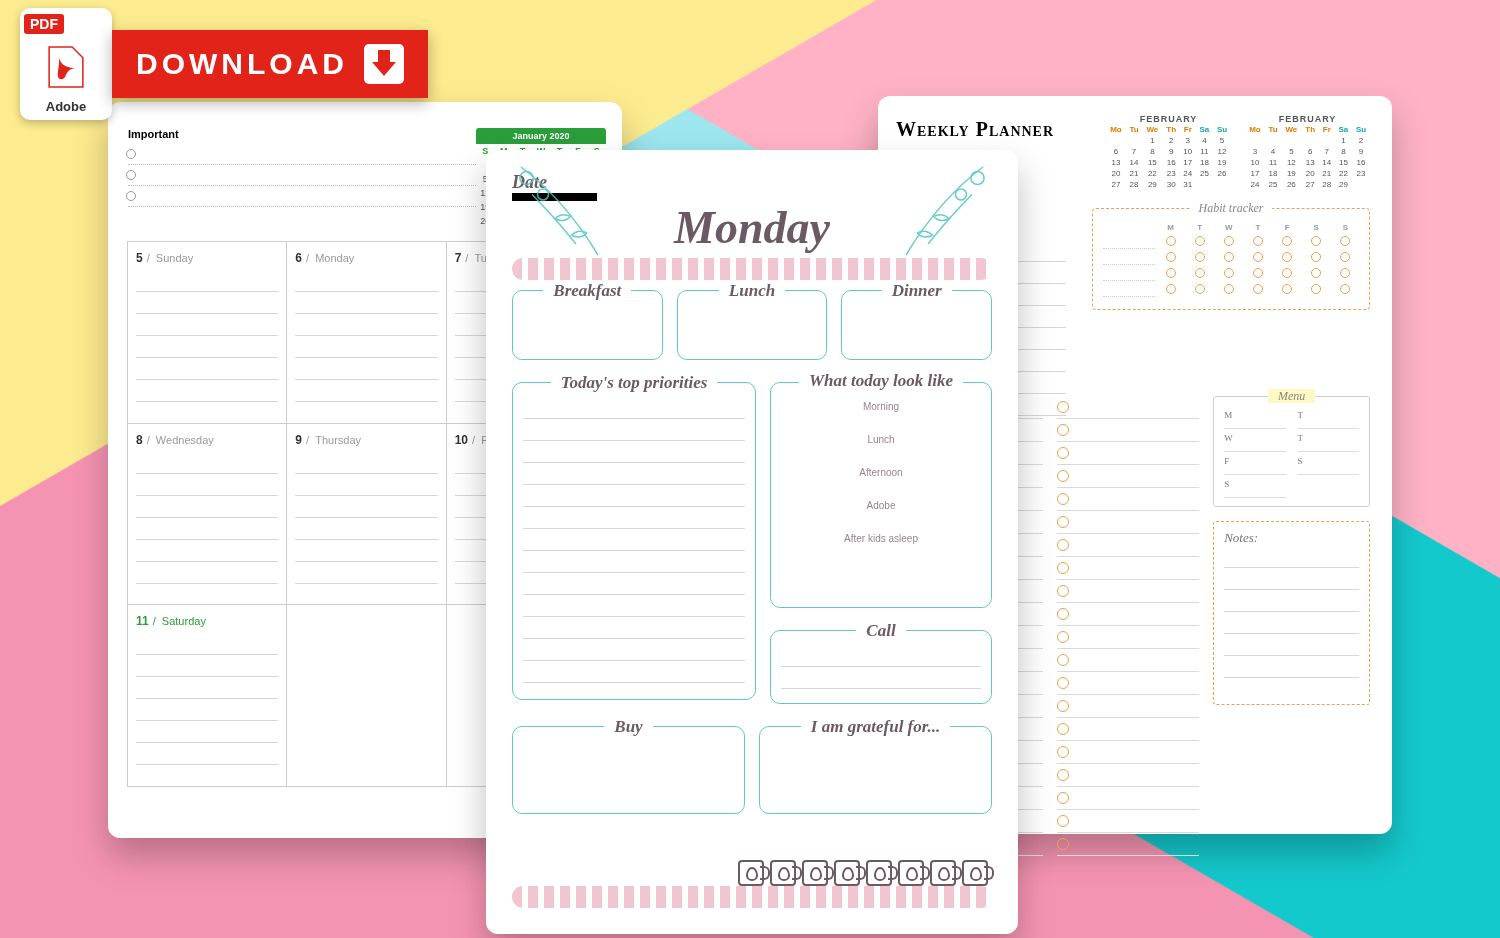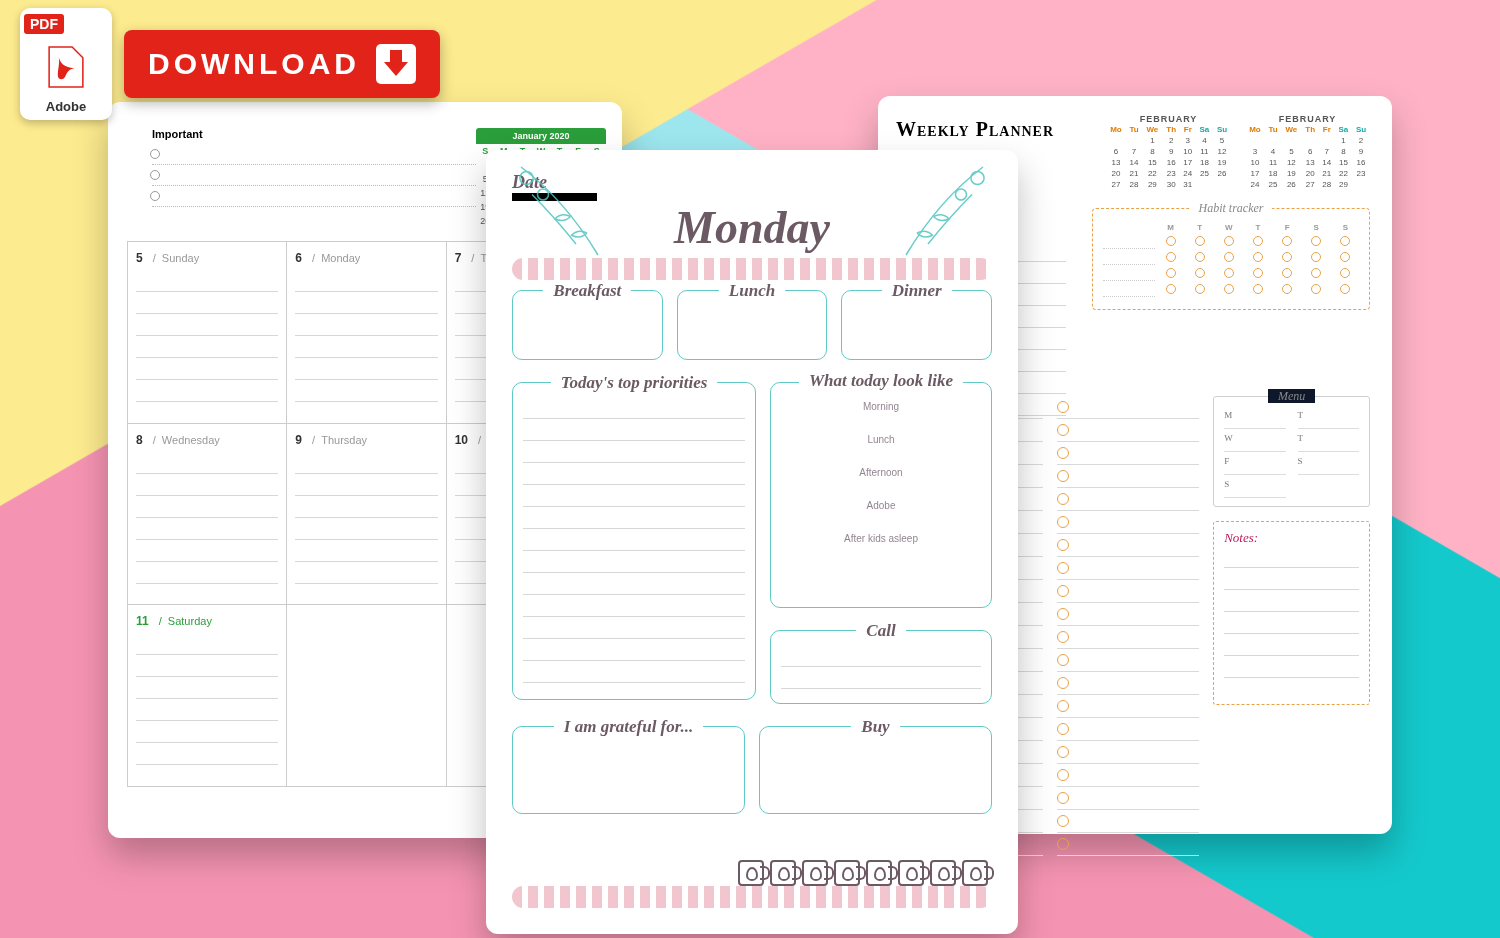--- a/index.html
+++ b/index.html
@@ -12,33 +12,33 @@
       linear-gradient(0deg,#9de6ee,#9de6ee);
   }
 
   
   .sheet{position:absolute;background:#fff;border-radius:12px;box-shadow:0 18px 35px rgba(0,0,0,.25);}
   .lines{background-image:repeating-linear-gradient(to bottom,transparent 0 21px,#d7d7d7 21px 22px);}
 
   
   #left{left:108px;top:102px;width:478px;height:690px;padding:26px 16px 20px 20px;}
   #left .top{display:flex;align-items:flex-start;}
-  #left .imp{flex:1;font:600 11px Arial;color:#000;margin-left:24px;}
+  #left .imp{flex:1;font:600 11px Arial;color:#000;}
   #left .imp ul{list-style:none;margin:4px 0 0 0;padding:0;}
   #left .imp li{height:20px;border-bottom:1px dotted #bbb;position:relative;}
   #left .imp li::before{content:"";position:absolute;left:-2px;top:5px;width:8px;height:8px;border:1px solid #999;border-radius:50%;}
   #left .minical{width:130px;font:9px Arial;color:#555;}
   #left .minical .hd{background:#2a9e3a;color:#fff;text-align:center;padding:3px 0;font-weight:600;border-radius:3px 3px 0 0;}
   #left .minical table{border-collapse:collapse;width:100%;}
   #left .minical th{color:#2a9e3a;font-weight:700;padding:2px;}
   #left .minical td{text-align:center;padding:2px;}
   #left .grid{margin-top:14px;display:grid;grid-template-columns:repeat(3,1fr);height:545px;}
   #left .cell{border:1px solid #ccc;margin:-1px 0 0 -1px;padding:6px 8px;}
   #left .cell .num{font:700 12px Arial;color:#333;}
-  #left .cell .dn{font:11px Arial;color:#999;margin-left:10px;}
+  #left .cell .dn{font:11px Arial;color:#999;margin-left:4px;}
   #left .cell.sat .num,#left .cell.sat .dn{color:#2a9e3a;}
   #left .cell .body{height:calc(100% - 18px);margin-top:4px;}
   
   #right{right:108px;top:96px;width:478px;height:690px;padding:22px 18px 26px;}
   #right .ttl{font:small-caps 600 20px Georgia;letter-spacing:1px;}
   #right .cals{position:absolute;right:22px;top:18px;display:flex;gap:14px;}
   #right .mc{width:125px;font:8px Arial;color:#555;}
   #right .mc .mh{text-align:center;font:700 9px Arial;letter-spacing:1px;}
   #right .mc table{width:100%;border-collapse:collapse;}
   #right .mc th{color:#e07b00;padding:1px;}
@@ -53,21 +53,21 @@
   #right .htrack .hh span{background:#fff;padding:0 8px;}
   #right .htrack table{width:100%;font:8px Arial;color:#999;margin-top:4px;}
   #right .htrack td,.htrack th{text-align:center;}
   #right .bubble{display:inline-block;width:8px;height:8px;border:1px solid #e9a24a;border-radius:50%;}
   #right .cols{position:absolute;left:22px;top:300px;right:22px;bottom:22px;display:flex;gap:14px;}
   #right .col{flex:1;}
   #right .chk{height:22px;border-bottom:1px solid #d9d9d9;position:relative;}
   #right .chk::before{content:"";position:absolute;left:0;top:5px;width:10px;height:10px;border:1.5px solid #e9a24a;border-radius:50%;}
   #right .panel{border:1px solid #cfcfcf;border-radius:3px;padding:8px 10px;margin-bottom:14px;}
   #right .panel .ph{font:italic 12px Georgia;color:#888;text-align:center;margin:-16px 0 6px;}
-  #right .panel .ph span{background:#0f172a;padding:0 10px;}
+  #right .panel .ph span{background:#fef9c3;padding:0 10px;}
   #right .menu-grid{display:grid;grid-template-columns:1fr 1fr;gap:4px 12px;font:9px Georgia;color:#777;}
   #right .menu-grid div{border-bottom:1px solid #ddd;height:18px;}
   #right .notes{border:1.5px dashed #e9a24a;}
   #right .notes .body{height:150px;}
   
   #mid{left:486px;top:150px;width:480px;height:740px;padding:22px 26px;}
   #mid .date{font:italic 600 18px "Brush Script MT",cursive;color:#6b5a63;border-bottom:8px solid #000000;display:inline-block;padding:0 50px 0 0;}
   #mid h1{margin:0;text-align:center;font:italic 600 46px "Brush Script MT",cursive;color:#6b5a63;}
   #mid .leafL,#mid .leafR{position:absolute;top:6px;width:120px;height:110px;opacity:.85;}
   #mid .leafL{left:8px;transform:scaleX(-1);}
@@ -93,21 +93,21 @@
   #mid .cup::after{content:"";position:absolute;right:-8px;top:4px;width:8px;height:10px;border:2px solid #6b5a63;border-left:none;border-radius:0 6px 6px 0;}
   #mid .cup::before{content:"";position:absolute;left:6px;top:5px;width:8px;height:10px;border:2px solid #6b5a63;border-radius:50% 50% 50% 50%/60% 60% 40% 40%;}
   #mid .garland.bottom{position:absolute;left:26px;right:26px;bottom:16px;}
 
   
   .badge{position:absolute;left:20px;top:8px;display:flex;align-items:center;z-index:50;}
   .pdf{width:84px;height:100px;background:#fff;border-radius:10px;display:flex;flex-direction:column;align-items:center;justify-content:space-between;padding:6px 4px;box-shadow:0 3px 8px rgba(0,0,0,.25);}
   .pdf .tag{align-self:flex-start;background:#e2231a;color:#fff;font:700 14px Arial;padding:2px 6px;border-radius:3px;}
   .pdf svg{width:46px;height:46px;}
   .pdf .ad{font:600 13px Arial;color:#333;}
-  .dl{margin-left:12px;background:#e2231a;color:#fff;border-radius:8px;padding:14px 24px;display:flex;align-items:center;gap:16px;box-shadow:0 5px 14px rgba(0,0,0,.3);}
+  .dl{background:#e2231a;color:#fff;border-radius:0;padding:14px 24px;display:flex;align-items:center;gap:16px;box-shadow:0 5px 14px rgba(0,0,0,.3);}
   .dl span{font:800 30px Arial;letter-spacing:4px;}
   .dl .ic{width:40px;height:40px;background:#fff;border-radius:5px;position:relative;}
   .dl .ic::before{content:"";position:absolute;left:14px;top:6px;width:12px;height:14px;background:#e2231a;}
   .dl .ic::after{content:"";position:absolute;left:8px;top:18px;border-left:12px solid transparent;border-right:12px solid transparent;border-top:14px solid #e2231a;}
 </style>
 </head>
 <body>
 
 <div class="stage">
 
@@ -467,21 +467,21 @@
               <div>M</div>
               <div>T</div>
               <div>W</div>
               <div>T</div>
               <div>F</div>
               <div>S</div>
               <div>S</div>
             </div>
         </div>
         <div class="panel notes">
-          <div style="font:italic 13px Georgia;color:#be185d">Notes:</div>
+          <div style="font:italic 13px Georgia;color:#737373">Notes:</div>
           <div class="body lines"></div>
         </div>
       </div>
     </div>
   </div>
 
   <div id="mid" class="sheet">
     <svg class="leafL" viewBox="0 0 100 100">
         <g stroke="#4fc5c0" stroke-width="1.4" fill="none">
           <path d="M10 90 Q40 40 80 10"></path>
@@ -535,24 +535,24 @@
         </div>
         <div class="box call">
           <h3><span>Call</span></h3>
           <div class="lines" style="height:100%"></div>
         </div>
       </div>
     </div>
 
     <div class="row3">
       <div class="box">
+        <h3><span>Buy</span></h3>
+      </div>
+      <div class="box">
         <h3><span>I am grateful for...</span></h3>
-      </div>
-      <div class="box">
-        <h3><span>Buy</span></h3>
       </div>
     </div>
 
     <div class="cups">
       <div class="cup"></div>
         <div class="cup"></div>
         <div class="cup"></div>
         <div class="cup"></div>
       <div class="cup"></div>
         <div class="cup"></div>

